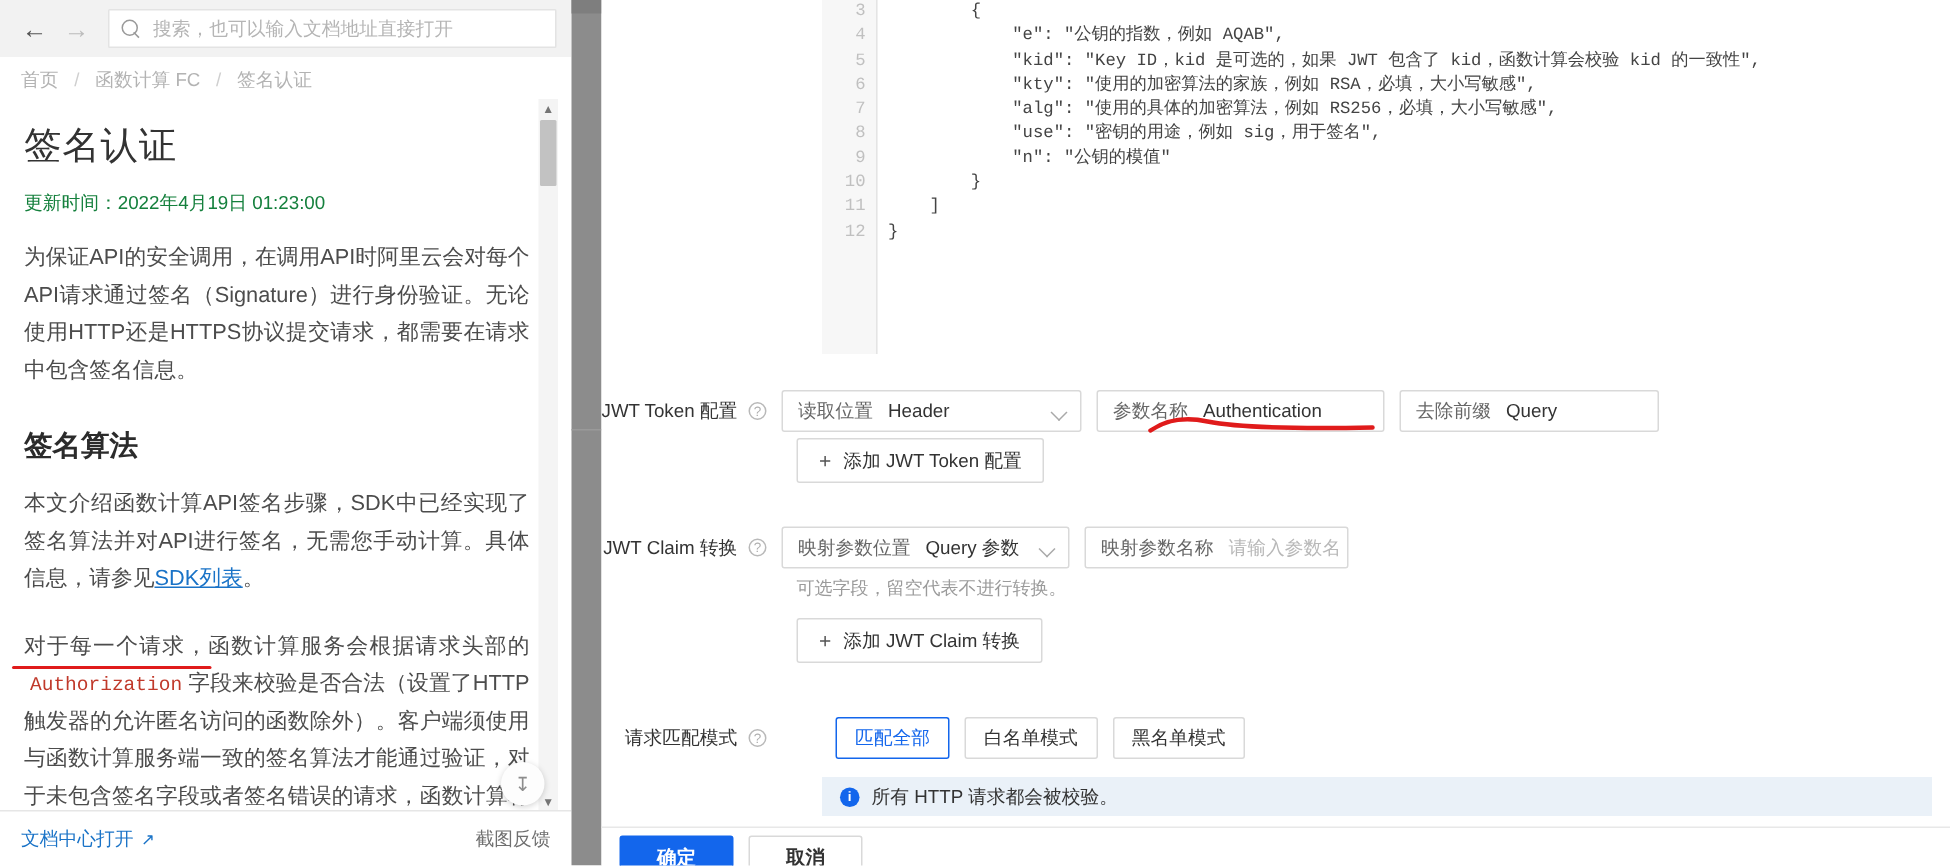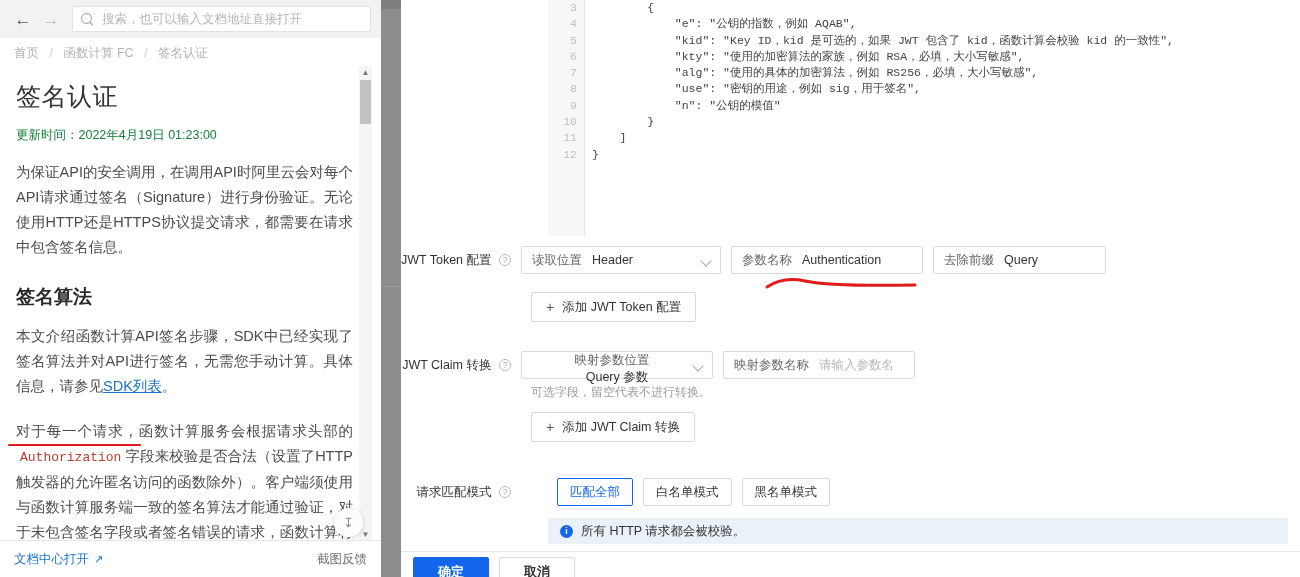--- a/index.html
+++ b/index.html
@@ -302,21 +302,21 @@
         <div class="cl">            "kty": "使用的加密算法的家族，例如 RSA，必填，大小写敏感",</div>
         <div class="cl">            "alg": "使用的具体的加密算法，例如 RS256，必填，大小写敏感",</div>
         <div class="cl">            "use": "密钥的用途，例如 sig，用于签名",</div>
         <div class="cl">            "n": "公钥的模值"</div>
         <div class="cl">        }</div>
         <div class="cl">    ]</div>
         <div class="cl">}</div>
       </div>
     </div>
 
-    <div class="form-row" style="left:0; top:246px;">
+    <div class="form-row" style="left:0; top:260px;">
       <div class="form-label">
         <span>JWT Token 配置</span>
         <span class="help-q">?</span>
       </div>
       <div class="ctrl" style="width:200px; margin-right:10px;">
         <span class="pfx">读取位置</span>
         <span class="val">Header</span>
         <span class="chev"></span>
       </div>
       <div class="ctrl" style="width:192px; margin-right:10px;">
@@ -334,26 +334,26 @@
         <span class="plus">+</span>
         <span>添加 JWT Token 配置</span>
       </div>
     </div>
 
     <div class="form-row" style="left:0; top:351px;">
       <div class="form-label">
         <span>JWT Claim 转换</span>
         <span class="help-q">?</span>
       </div>
-      <div class="ctrl" style="width:192px; margin-right:10px;flex-direction:column;">
+      <div class="ctrl" style="width:192px; margin-right:10px;">
         <span class="pfx">映射参数位置</span>
         <span class="val">Query 参数</span>
         <span class="chev"></span>
       </div>
-      <div class="ctrl" style="width:192px;">
+      <div class="ctrl" style="width:176px;">
         <span class="pfx">映射参数名称</span>
         <span class="val ph">请输入参数名</span>
       </div>
     </div>
 
     <div class="form-row" style="left:130px; top:384px;">
       <div class="hint">可选字段，留空代表不进行转换。</div>
     </div>
 
     <div class="form-row" style="left:130px; top:412px;">

